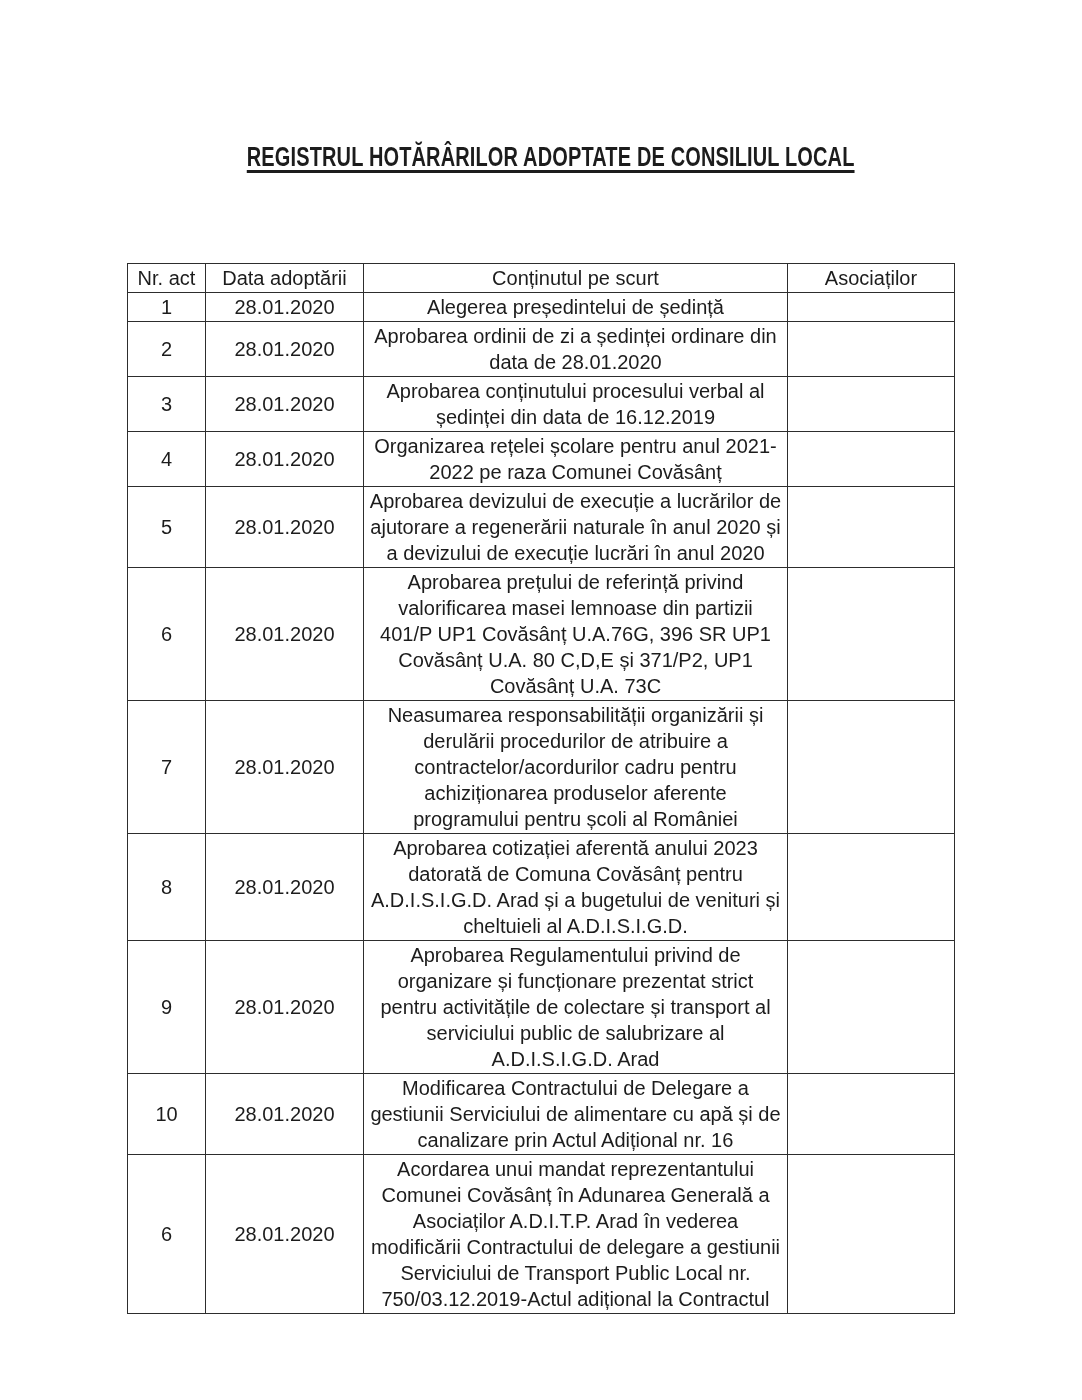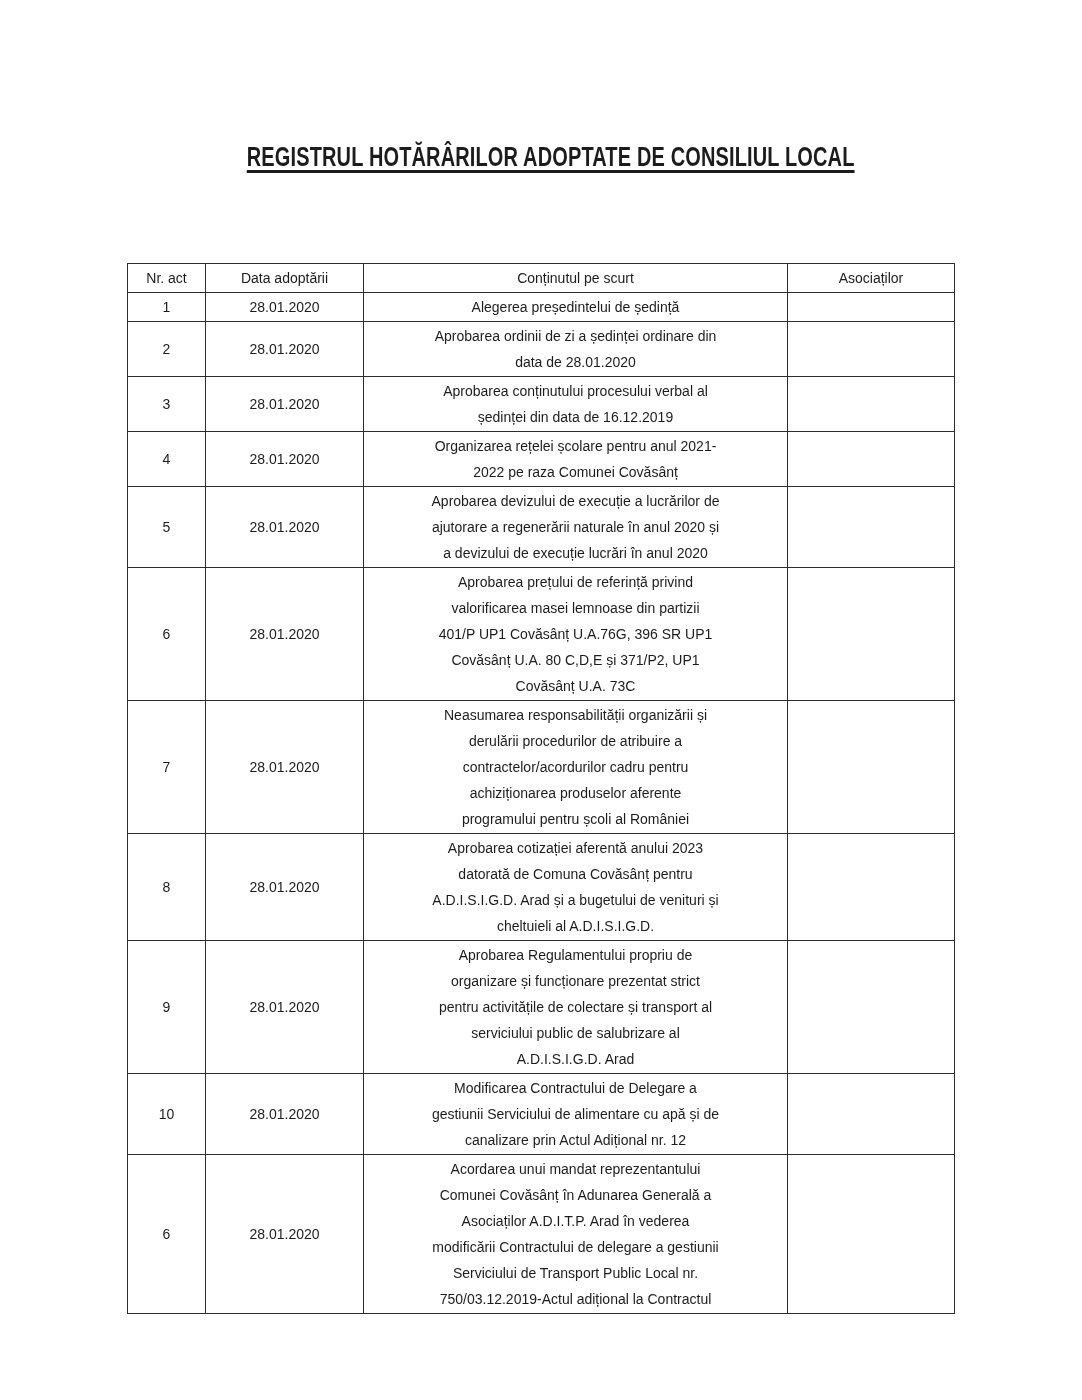--- a/index.html
+++ b/index.html
@@ -36,21 +36,21 @@
     table-layout: fixed;
     width: 827px;
     margin: 72px auto 0 auto;
   }
   .register col.c-nr   { width: 78px; }
   .register col.c-date { width: 158px; }
   .register col.c-body { width: 424px; }
   .register col.c-obs  { width: 167px; }
   .register th, .register td {
     border: 1px solid #2d2d2d;
-    font-size: 14px;
+    font-size: 20px;
     font-weight: normal;
     line-height: 26px;
     text-align: center;
     vertical-align: middle;
     padding: 1px 3px;
   }
   .register td.col-content {
     white-space: pre-line;
   }
 </style>
@@ -137,33 +137,33 @@
         <td class="col-date">28.01.2020</td>
         <td class="col-content">Aprobarea cotizației aferentă anului 2023
 datorată de Comuna Covăsânț pentru
 A.D.I.S.I.G.D. Arad și a bugetului de venituri și
 cheltuieli al A.D.I.S.I.G.D.</td>
         <td class="col-obs"></td>
       </tr>
       <tr>
         <td class="col-nr">9</td>
         <td class="col-date">28.01.2020</td>
-        <td class="col-content">Aprobarea Regulamentului propriu de
+        <td class="col-content">Aprobarea Regulamentului privind de
 organizare și funcționare prezentat strict
 pentru activitățile de colectare și transport al
 serviciului public de salubrizare al
 A.D.I.S.I.G.D. Arad</td>
         <td class="col-obs"></td>
       </tr>
       <tr>
         <td class="col-nr">10</td>
         <td class="col-date">28.01.2020</td>
         <td class="col-content">Modificarea Contractului de Delegare a
 gestiunii Serviciului de alimentare cu apă și de
-canalizare prin Actul Adițional nr. 12</td>
+canalizare prin Actul Adițional nr. 16</td>
         <td class="col-obs"></td>
       </tr>
       <tr>
         <td class="col-nr">6</td>
         <td class="col-date">28.01.2020</td>
         <td class="col-content">Acordarea unui mandat reprezentantului
 Comunei Covăsânț în Adunarea Generală a
 Asociaților A.D.I.T.P. Arad în vederea
 modificării Contractului de delegare a gestiunii
 Serviciului de Transport Public Local nr.

